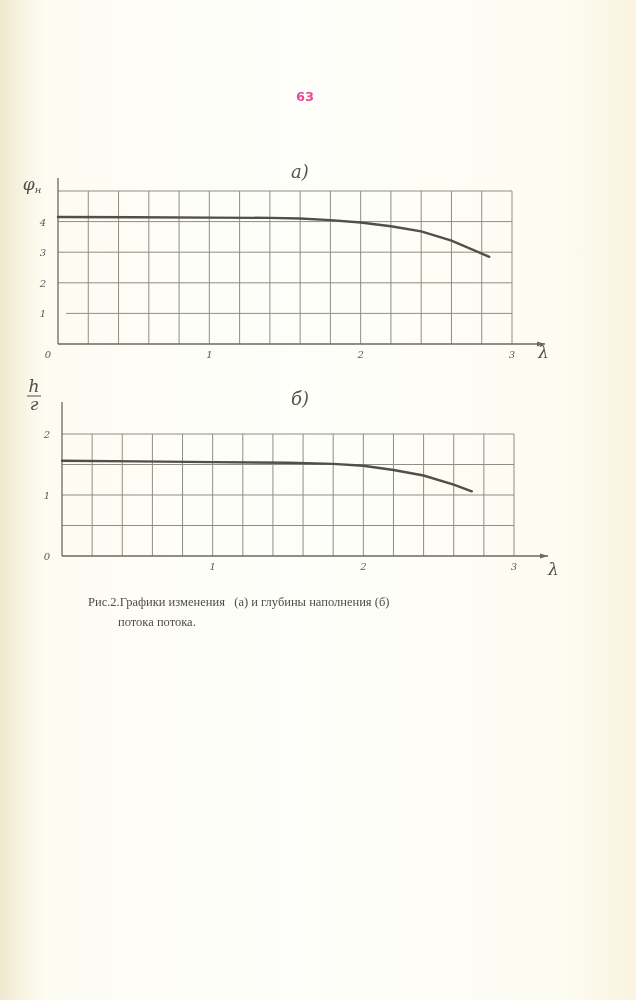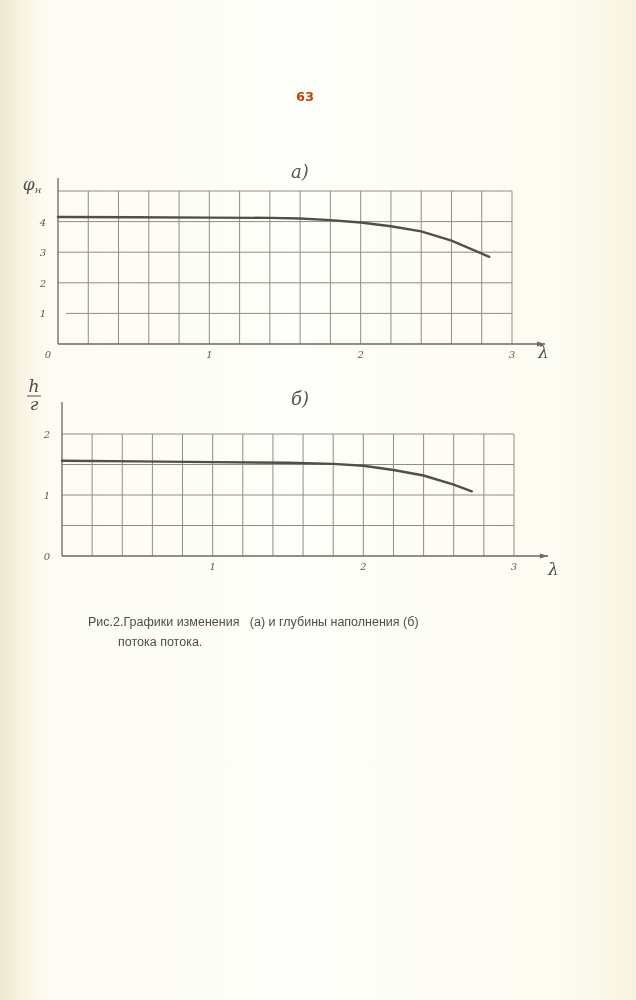--- a/index.html
+++ b/index.html
@@ -4,26 +4,26 @@
 <style>
   html, body { margin: 0; padding: 0; }
   body {
     width: 636px; height: 1000px; overflow: hidden; position: relative;
     background: linear-gradient(to right, #efe8cf 0px, #f7f3e1 20px, #fdfcf3 45px, #fefefa 300px, #fdfcf2 560px, #f8f4e0 636px);
     font-family: "Liberation Mono", monospace;
     color: #5a5a52;
   }
   .page-number {
     position: absolute; left: 296px; top: 89px;
-    font-family: "DejaVu Sans", sans-serif; font-size: 13px; font-weight: bold; color: #c2410c;
+    font-family: "DejaVu Sans", sans-serif; font-size: 13px; font-weight: bold; color: #ec4899;
   }
   .chart-svg { position: absolute; left: 0; top: 0; }
   .caption {
-    position: absolute; left: 88px; top: 612px; width: 460px;
-    font-family: Liberation Sans, sans-serif; font-size: 12.5px; line-height: 20px; color: #4e4e48;
+    position: absolute; left: 88px; top: 592px; width: 460px;
+    font-family: Liberation Serif, serif; font-size: 12.5px; line-height: 20px; color: #4e4e48;
     white-space: pre;
   }
   .caption .l2 { padding-left: 30px; display: block; }
   .gridline { stroke: #8e8e85; stroke-width: 1; }
   .axis { stroke: #6a6a62; stroke-width: 1.3; }
   .curve { fill: none; stroke: #505048; stroke-width: 2.4; stroke-linecap: round; }
   .tick-label { font-family: "DejaVu Serif", serif; font-style: italic; font-size: 10px; fill: #5a5a52; }
   .axis-title { font-family: "DejaVu Serif", serif; font-style: italic; font-size: 17px; fill: #4e4e48; }
   .panel-label { font-family: "DejaVu Serif", serif; font-style: italic; font-size: 18px; fill: #55554d; }
 </style>

